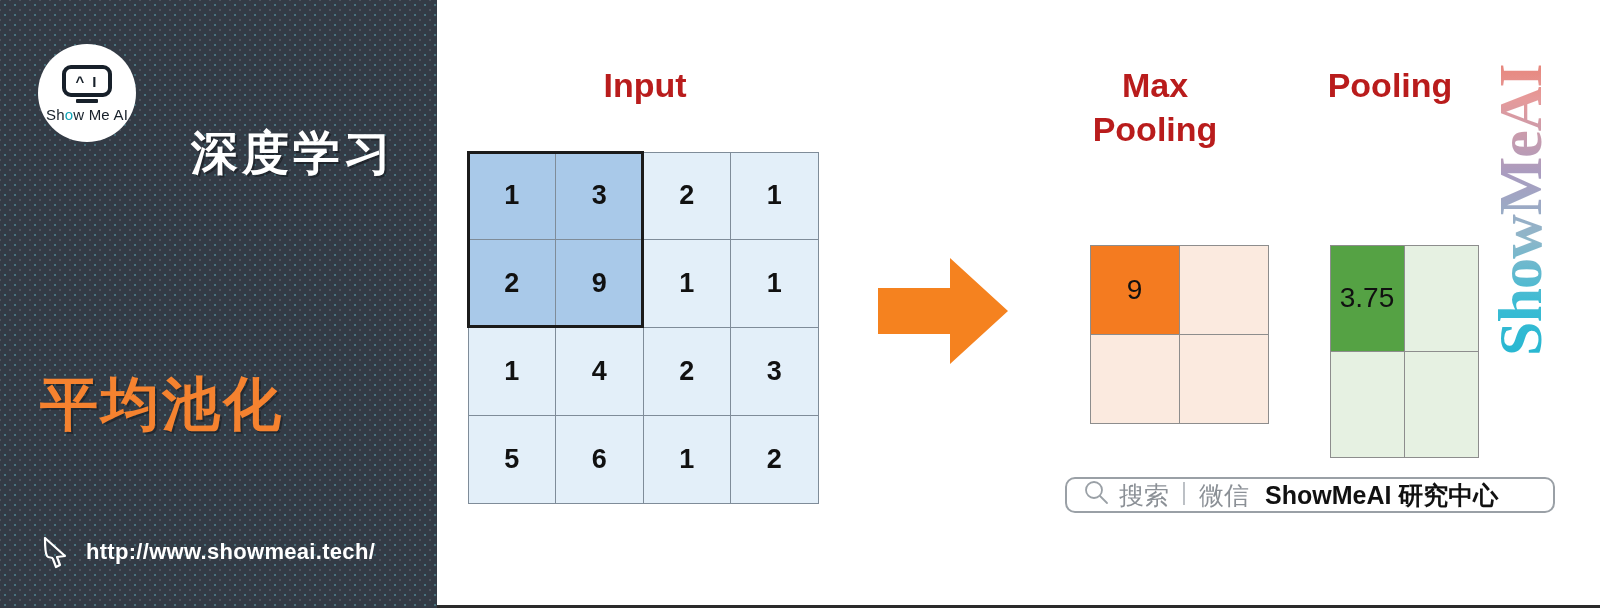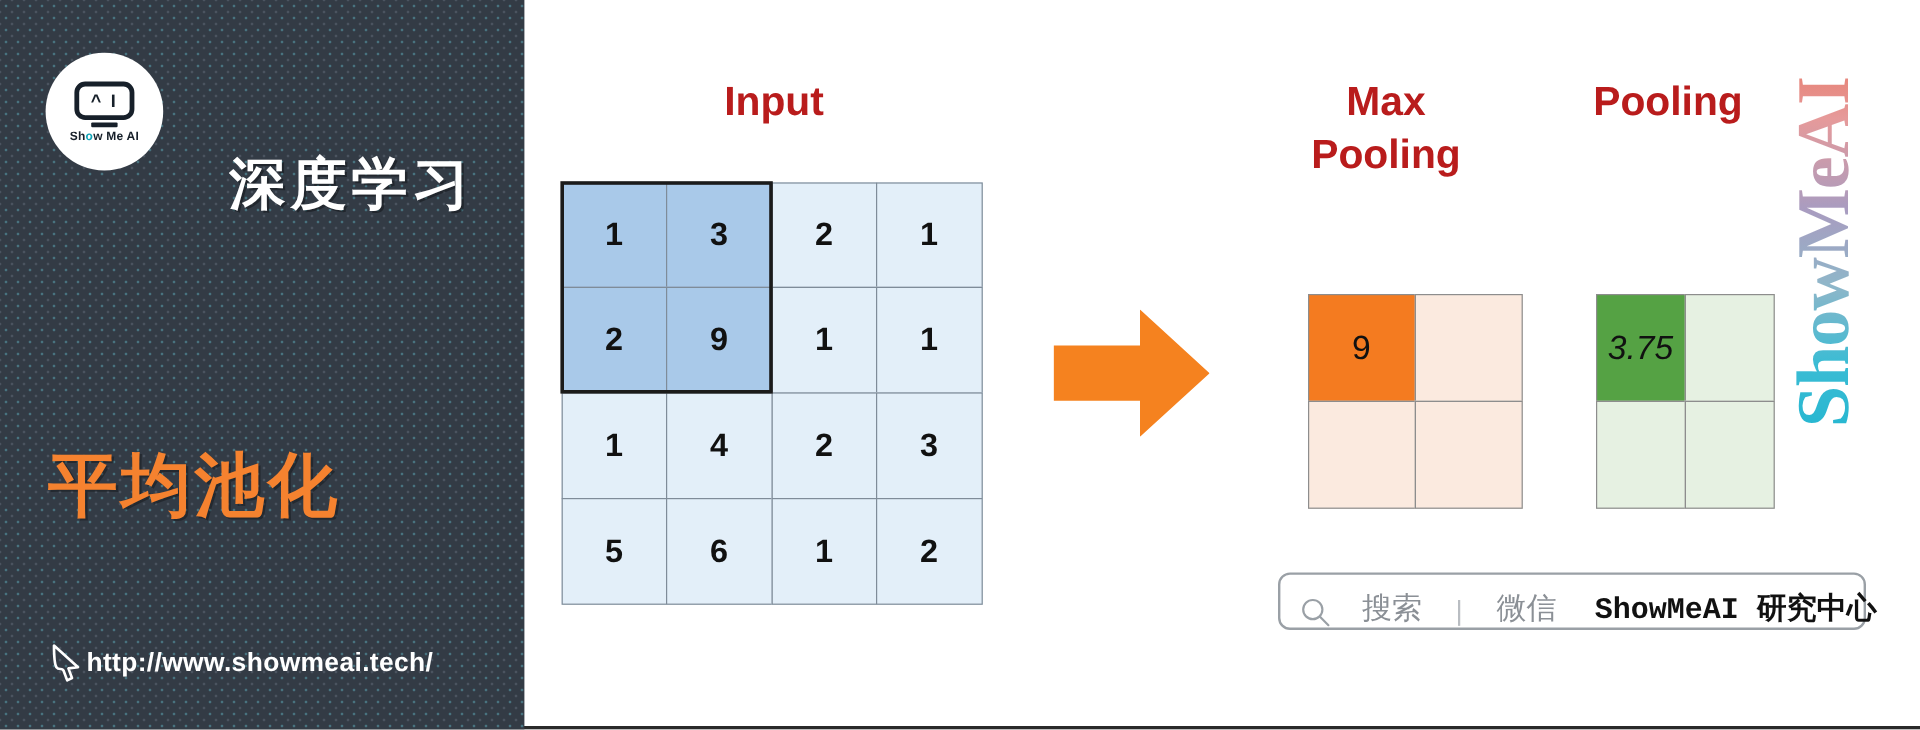--- a/index.html
+++ b/index.html
@@ -28,37 +28,37 @@
     justify-content:center;
   }
   #logo .robot{
     width:50px;height:32px;border:4px solid #17202a;border-radius:9px;
     display:flex;align-items:center;justify-content:center;gap:6px;box-sizing:border-box;
     margin-top:2px;
   }
   #logo .robot .glyph{font-size:15px;font-weight:700;color:#17202a;line-height:1;
     font-family:"Liberation Sans",sans-serif;letter-spacing:2px;}
   #logo .neck{width:22px;height:4px;background:#17202a;margin-top:2px;border-radius:1px;}
-  #logo .brand{font-size:10px;font-weight:700;color:#17202a;letter-spacing:.2px;
+  #logo .brand{font-size:15px;font-weight:400;color:#17202a;letter-spacing:.2px;
     margin-top:3px;white-space:nowrap;}
   #logo .brand .o{color:#12a5b8;}
 
   .side-title{
     position:absolute;right:42px;color:#ffffff;font-weight:700;
     font-family:"Liberation Sans","DejaVu Sans",sans-serif;white-space:nowrap;
     text-shadow:2px 2px 0 rgba(0,0,0,.35);
   }
   #title1{top:122px;font-size:47px;letter-spacing:4px;}
   #title2{top:188px;font-size:43px;letter-spacing:2px;}
   #subtitle{
     position:absolute;left:40px;top:366px;color:#f5822f;font-size:58px;
     font-weight:700;letter-spacing:3px;white-space:nowrap;
     text-shadow:2px 2px 0 rgba(0,0,0,.3);
   }
-  #urlrow{position:absolute;left:40px;top:535px;display:flex;align-items:center;}
+  #urlrow{position:absolute;left:40px;top:535px;display:flex;align-items:center;gap:14px;}
   #urlrow .cursor{width:32px;height:34px;flex:0 0 auto;}
   #urlrow .url{color:#ffffff;font-size:22px;font-weight:700;letter-spacing:.3px;
     white-space:nowrap;font-family:"Liberation Sans",sans-serif;}
 
   
   .heading{
     position:absolute;text-align:center;color:#b91c1c;font-weight:700;
     font-size:34px;line-height:1.28;font-family:"Liberation Sans","DejaVu Sans",sans-serif;
   }
   #h-input{left:520px;top:64px;width:250px;}
@@ -92,48 +92,48 @@
   }
   .out-grid .cell{
     border:1px solid #8d8d8d;margin:-0.5px;
     display:flex;align-items:center;justify-content:center;
     font-size:28px;font-weight:400;color:#111;
     font-family:"Liberation Sans","DejaVu Sans",sans-serif;
   }
   #max-grid{left:1090px;top:245px;}
   #max-grid .cell{background:#fbeadf;}
   #max-grid .cell.fill{background:#f47b20;}
-  #avg-grid{left:1330px;top:245px;width:148px;height:178px;font-style:italic;}
+  #avg-grid{left:1330px;top:245px;width:148px;height:212px;}
   #avg-grid .cell{background:#e6f1e2;}
   #avg-grid .cell.fill{background:#55a244;}
 
   
   #vmark{
     position:absolute;left:1489px;top:26px;height:330px;width:70px;
     writing-mode:vertical-rl;transform:rotate(180deg);
     font-size:62px;font-weight:700;letter-spacing:-1px;
     font-family:"Liberation Serif","DejaVu Serif",serif;
     background:linear-gradient(to top,#e8705a 0%,#e69a9a 22%,#a99cc0 45%,#8fb6c9 64%,#3bbcd4 84%,#27b7d1 100%);
     -webkit-background-clip:text;background-clip:text;color:transparent;
     -webkit-text-fill-color:transparent;
     line-height:1;
   }
 
   
   #searchbar{
-    position:absolute;left:1065px;top:477px;width:490px;height:48px;
+    position:absolute;left:1065px;top:477px;width:490px;height:36px;
     border:2px solid #9aa0a6;border-radius:10px;box-sizing:border-box;
-    display:flex;align-items:flex-end;padding:0 16px;gap:26px;background:#fff;
+    display:flex;align-items:flex-start;padding:0 16px;gap:10px;background:#fff;
   }
   #searchbar .mag{width:26px;height:26px;flex:0 0 auto;}
   #searchbar .grey{color:#8b9096;font-size:25px;font-weight:400;
     font-family:"Liberation Sans","DejaVu Sans",sans-serif;white-space:nowrap;}
   #searchbar .sep{color:#b9bdc2;font-size:23px;padding:0 2px;}
   #searchbar .dark{color:#111;font-size:25px;font-weight:700;white-space:nowrap;
-    font-family:Liberation Mono, monospace;margin-left:6px;}
+    font-family:Liberation Sans, sans-serif;margin-left:6px;}
 </style>
 </head>
 <body>
 
 <div id="canvas">
 
   <div id="sidebar">
 
     <div id="logo">
       <div class="robot">

